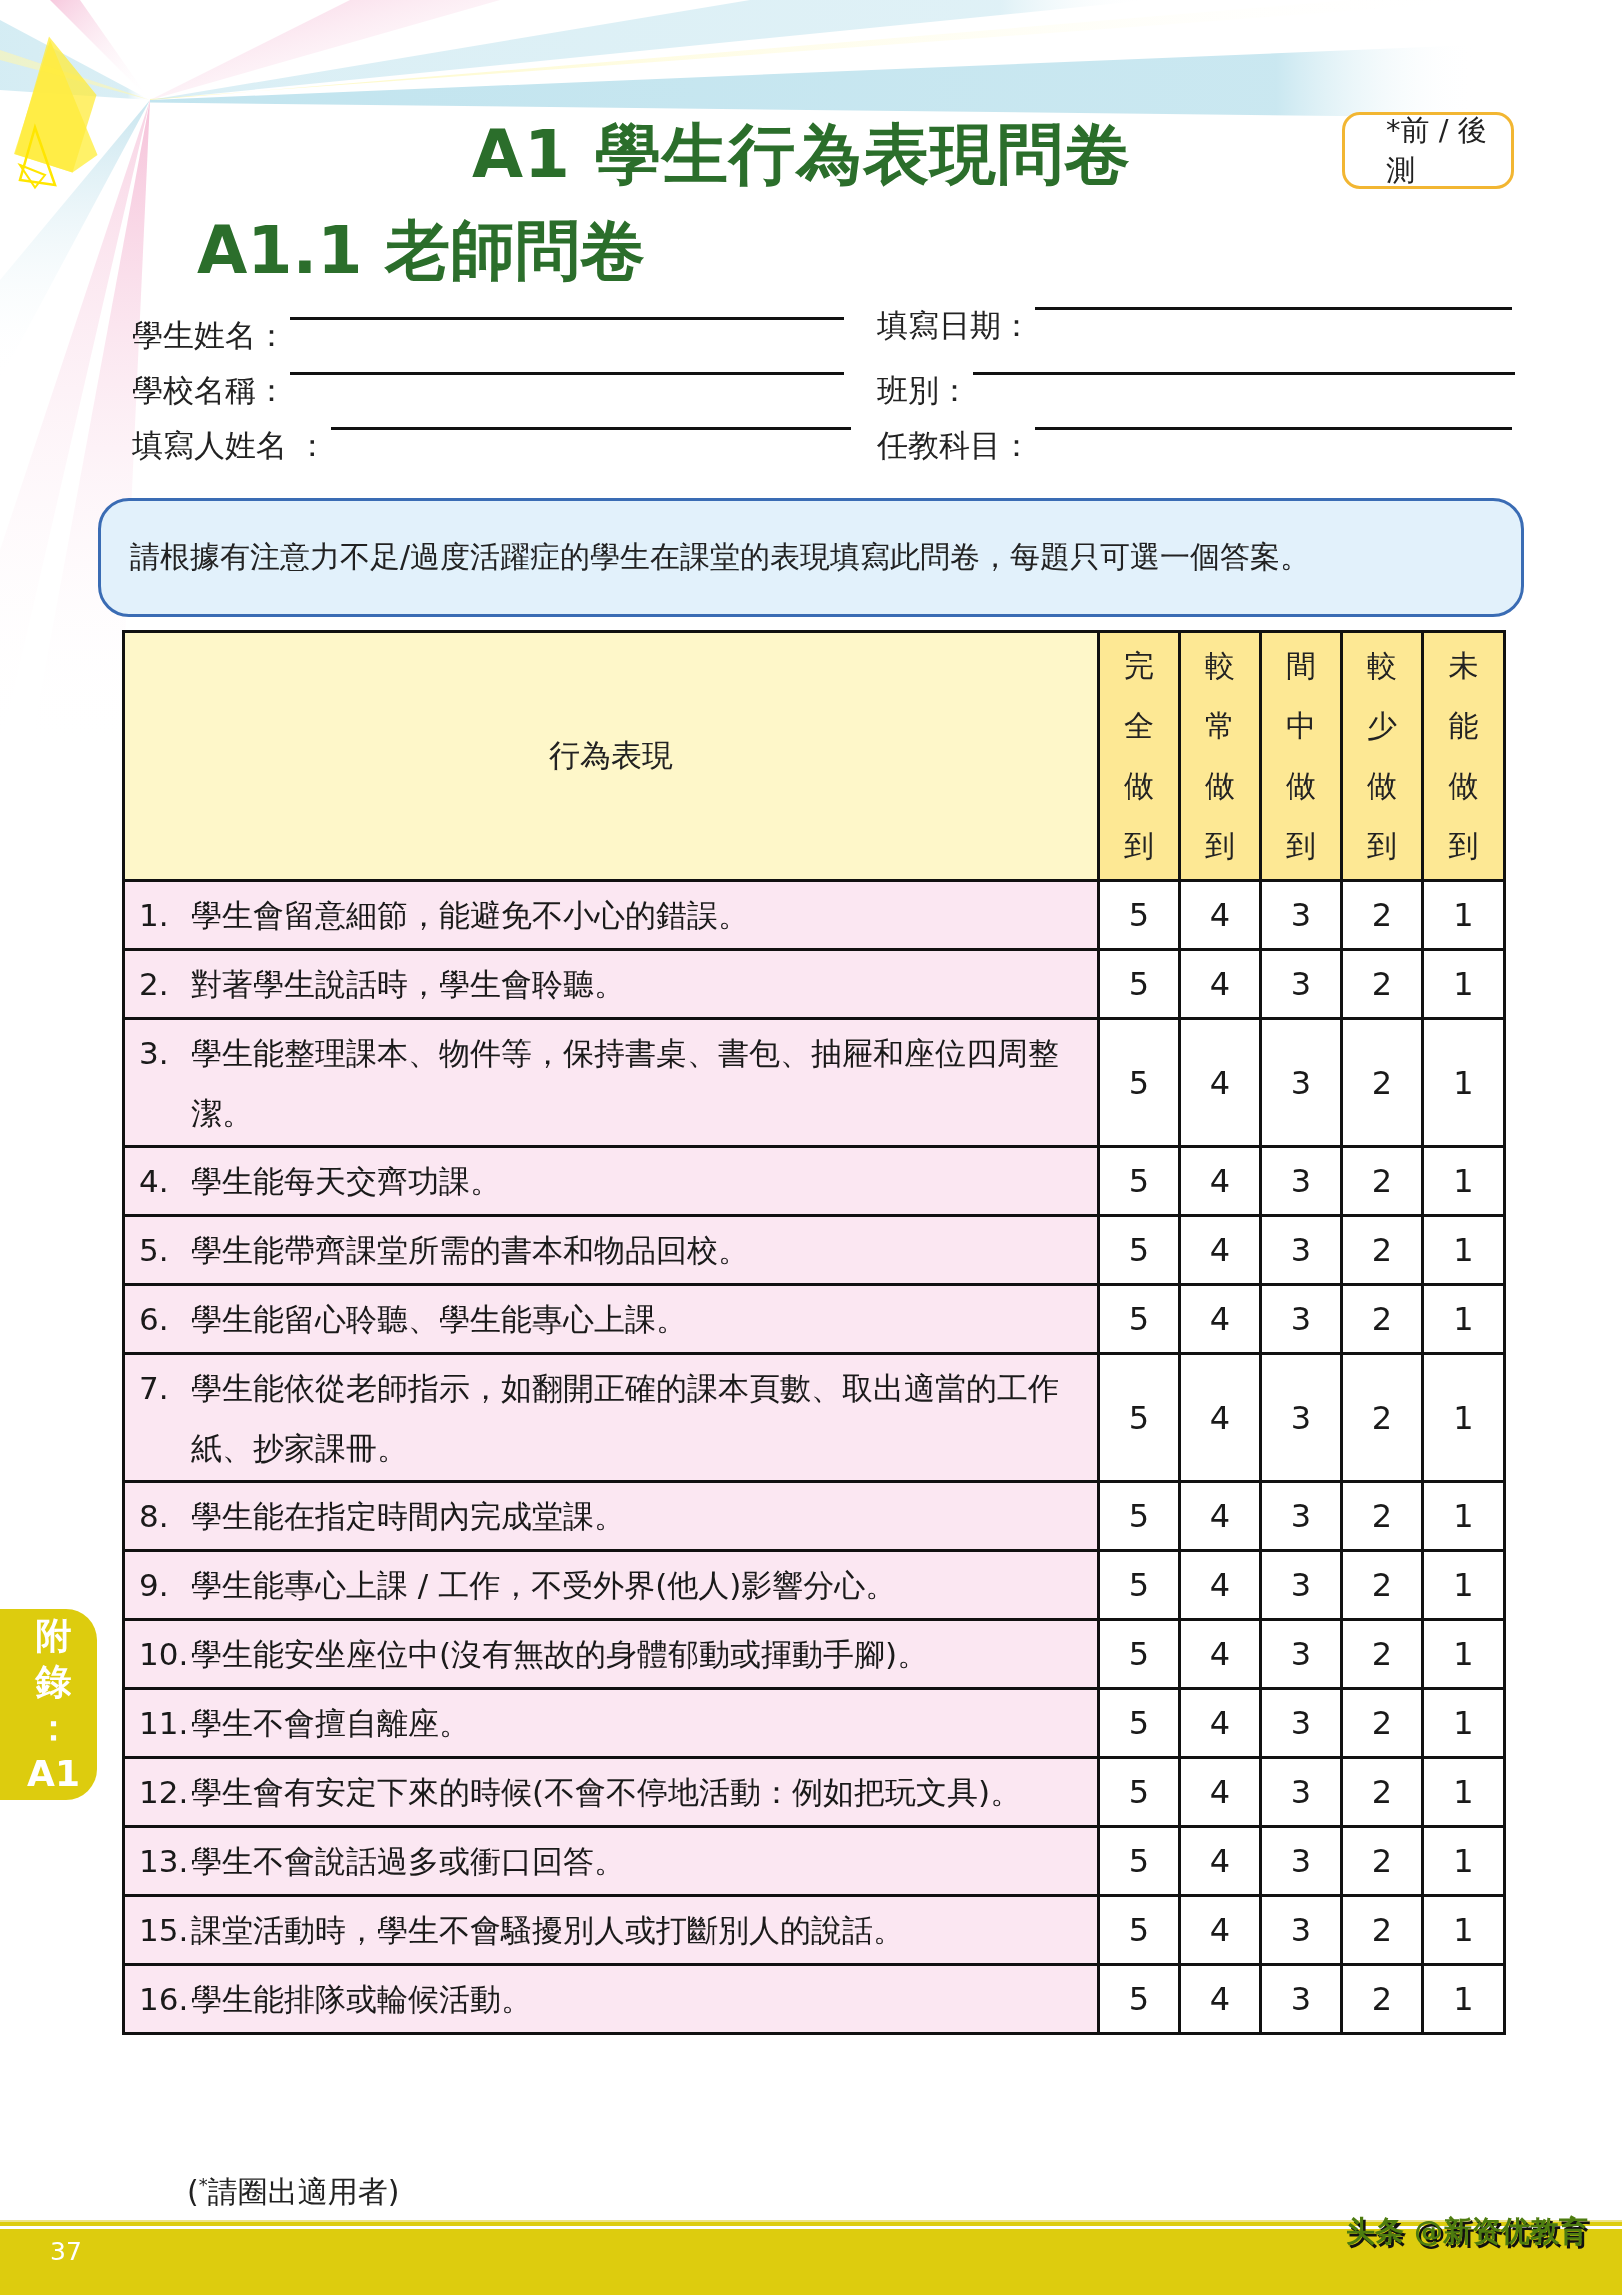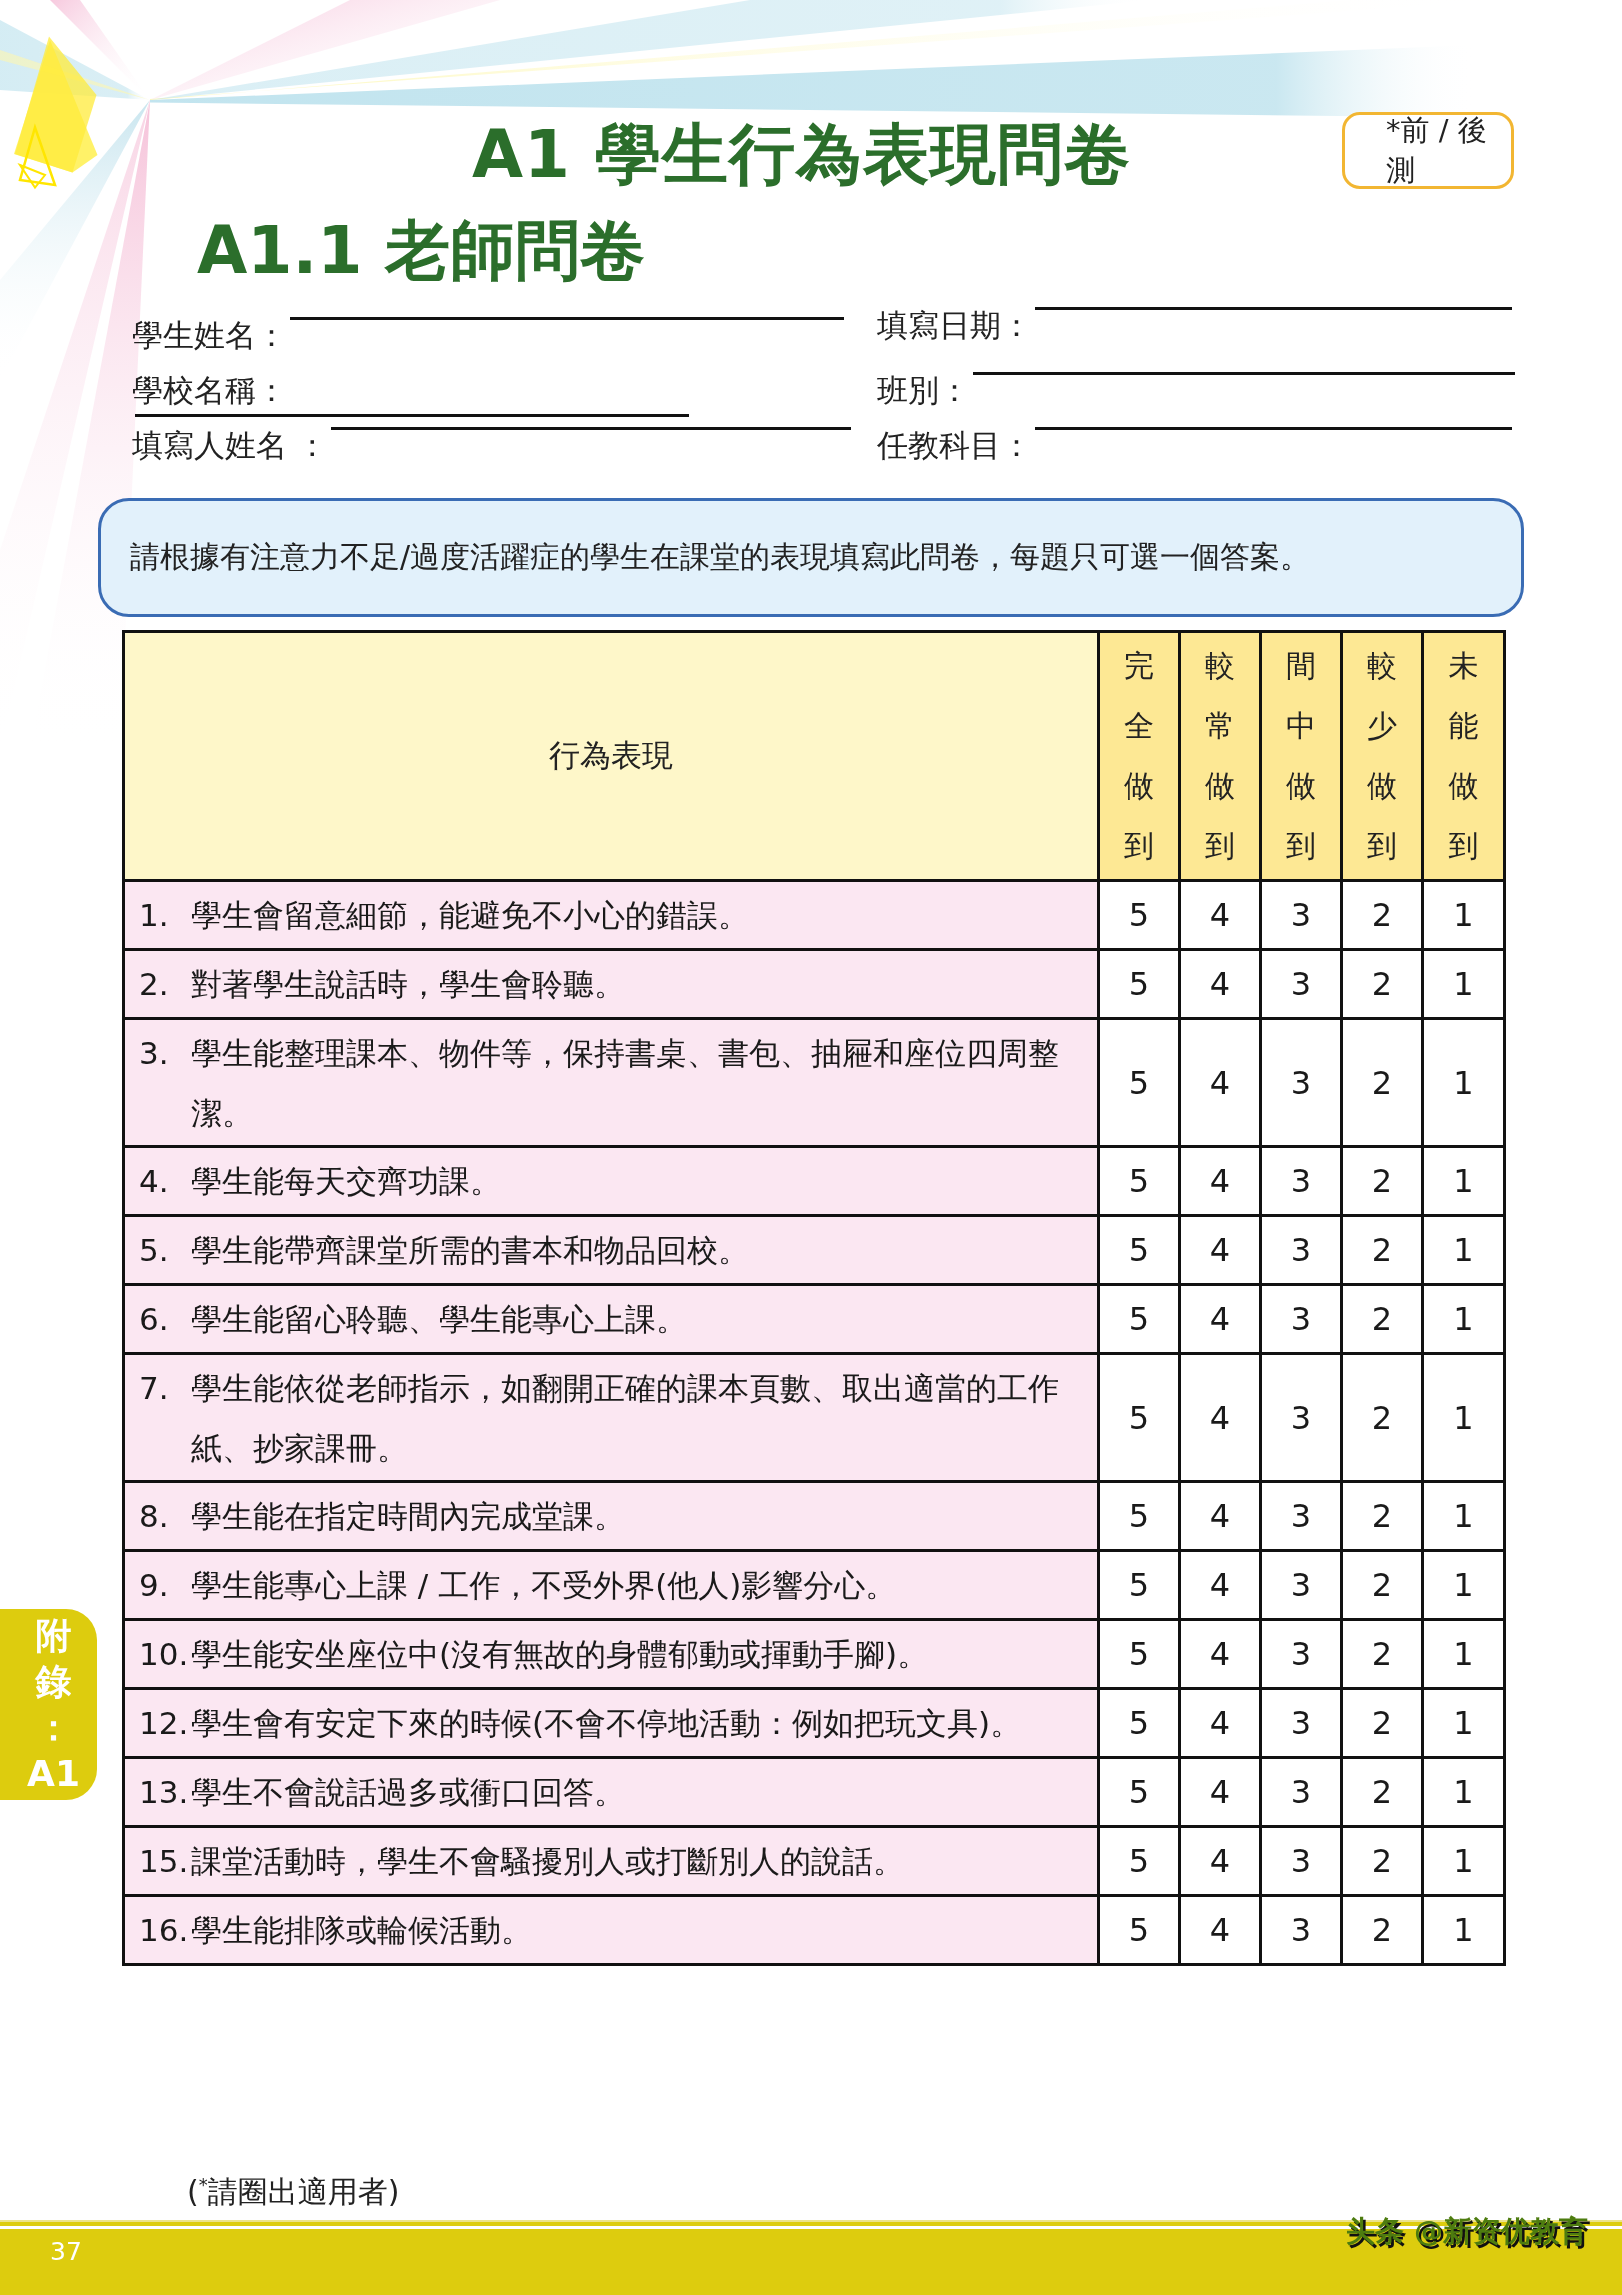--- a/index.html
+++ b/index.html
@@ -134,21 +134,21 @@
 </svg>
 
 <div class="title"><span>A1 學生行為表現問卷</span></div>
 <div class="subtitle">A1.1 老師問卷</div>
 <div class="badge">*前 / 後測</div>
 
 <div class="form-row" style="left:132px; top:315px;">
   <span class="label">學生姓名：</span>
   <span class="line" style="width:554px;"></span>
 </div>
-<div class="form-row" style="left:132px; top:370px;flex-direction:column;">
+<div class="form-row" style="left:132px; top:370px;">
   <span class="label">學校名稱：</span>
   <span class="line" style="width:554px;"></span>
 </div>
 <div class="form-row" style="left:132px; top:425px;">
   <span class="label">填寫人姓名 ：</span>
   <span class="line" style="width:520px;"></span>
 </div>
 
 <div class="form-row" style="left:877px; top:305px;">
   <span class="label">填寫日期：</span>
@@ -355,20 +355,33 @@
         <span class="item-text">學生能安坐座位中(沒有無故的身體郁動或揮動手腳)。</span>
       </div>
     </td>
     <td class="score">5</td>
     <td class="score">4</td>
     <td class="score">3</td>
     <td class="score">2</td>
     <td class="score">1</td>
   </tr>
 
+  <tr class="single">
+    <td class="item">
+      <div class="item-wrap">
+        <span class="item-num">11.</span>
+        <span class="item-text">學生不會擅自離座。</span>
+      </div>
+    </td>
+    <td class="score">5</td>
+    <td class="score">4</td>
+    <td class="score">3</td>
+    <td class="score">2</td>
+    <td class="score">1</td>
+  </tr>
 
   <tr class="single">
     <td class="item">
       <div class="item-wrap">
         <span class="item-num">12.</span>
         <span class="item-text">學生會有安定下來的時候(不會不停地活動：例如把玩文具)。</span>
       </div>
     </td>
     <td class="score">5</td>
     <td class="score">4</td>

